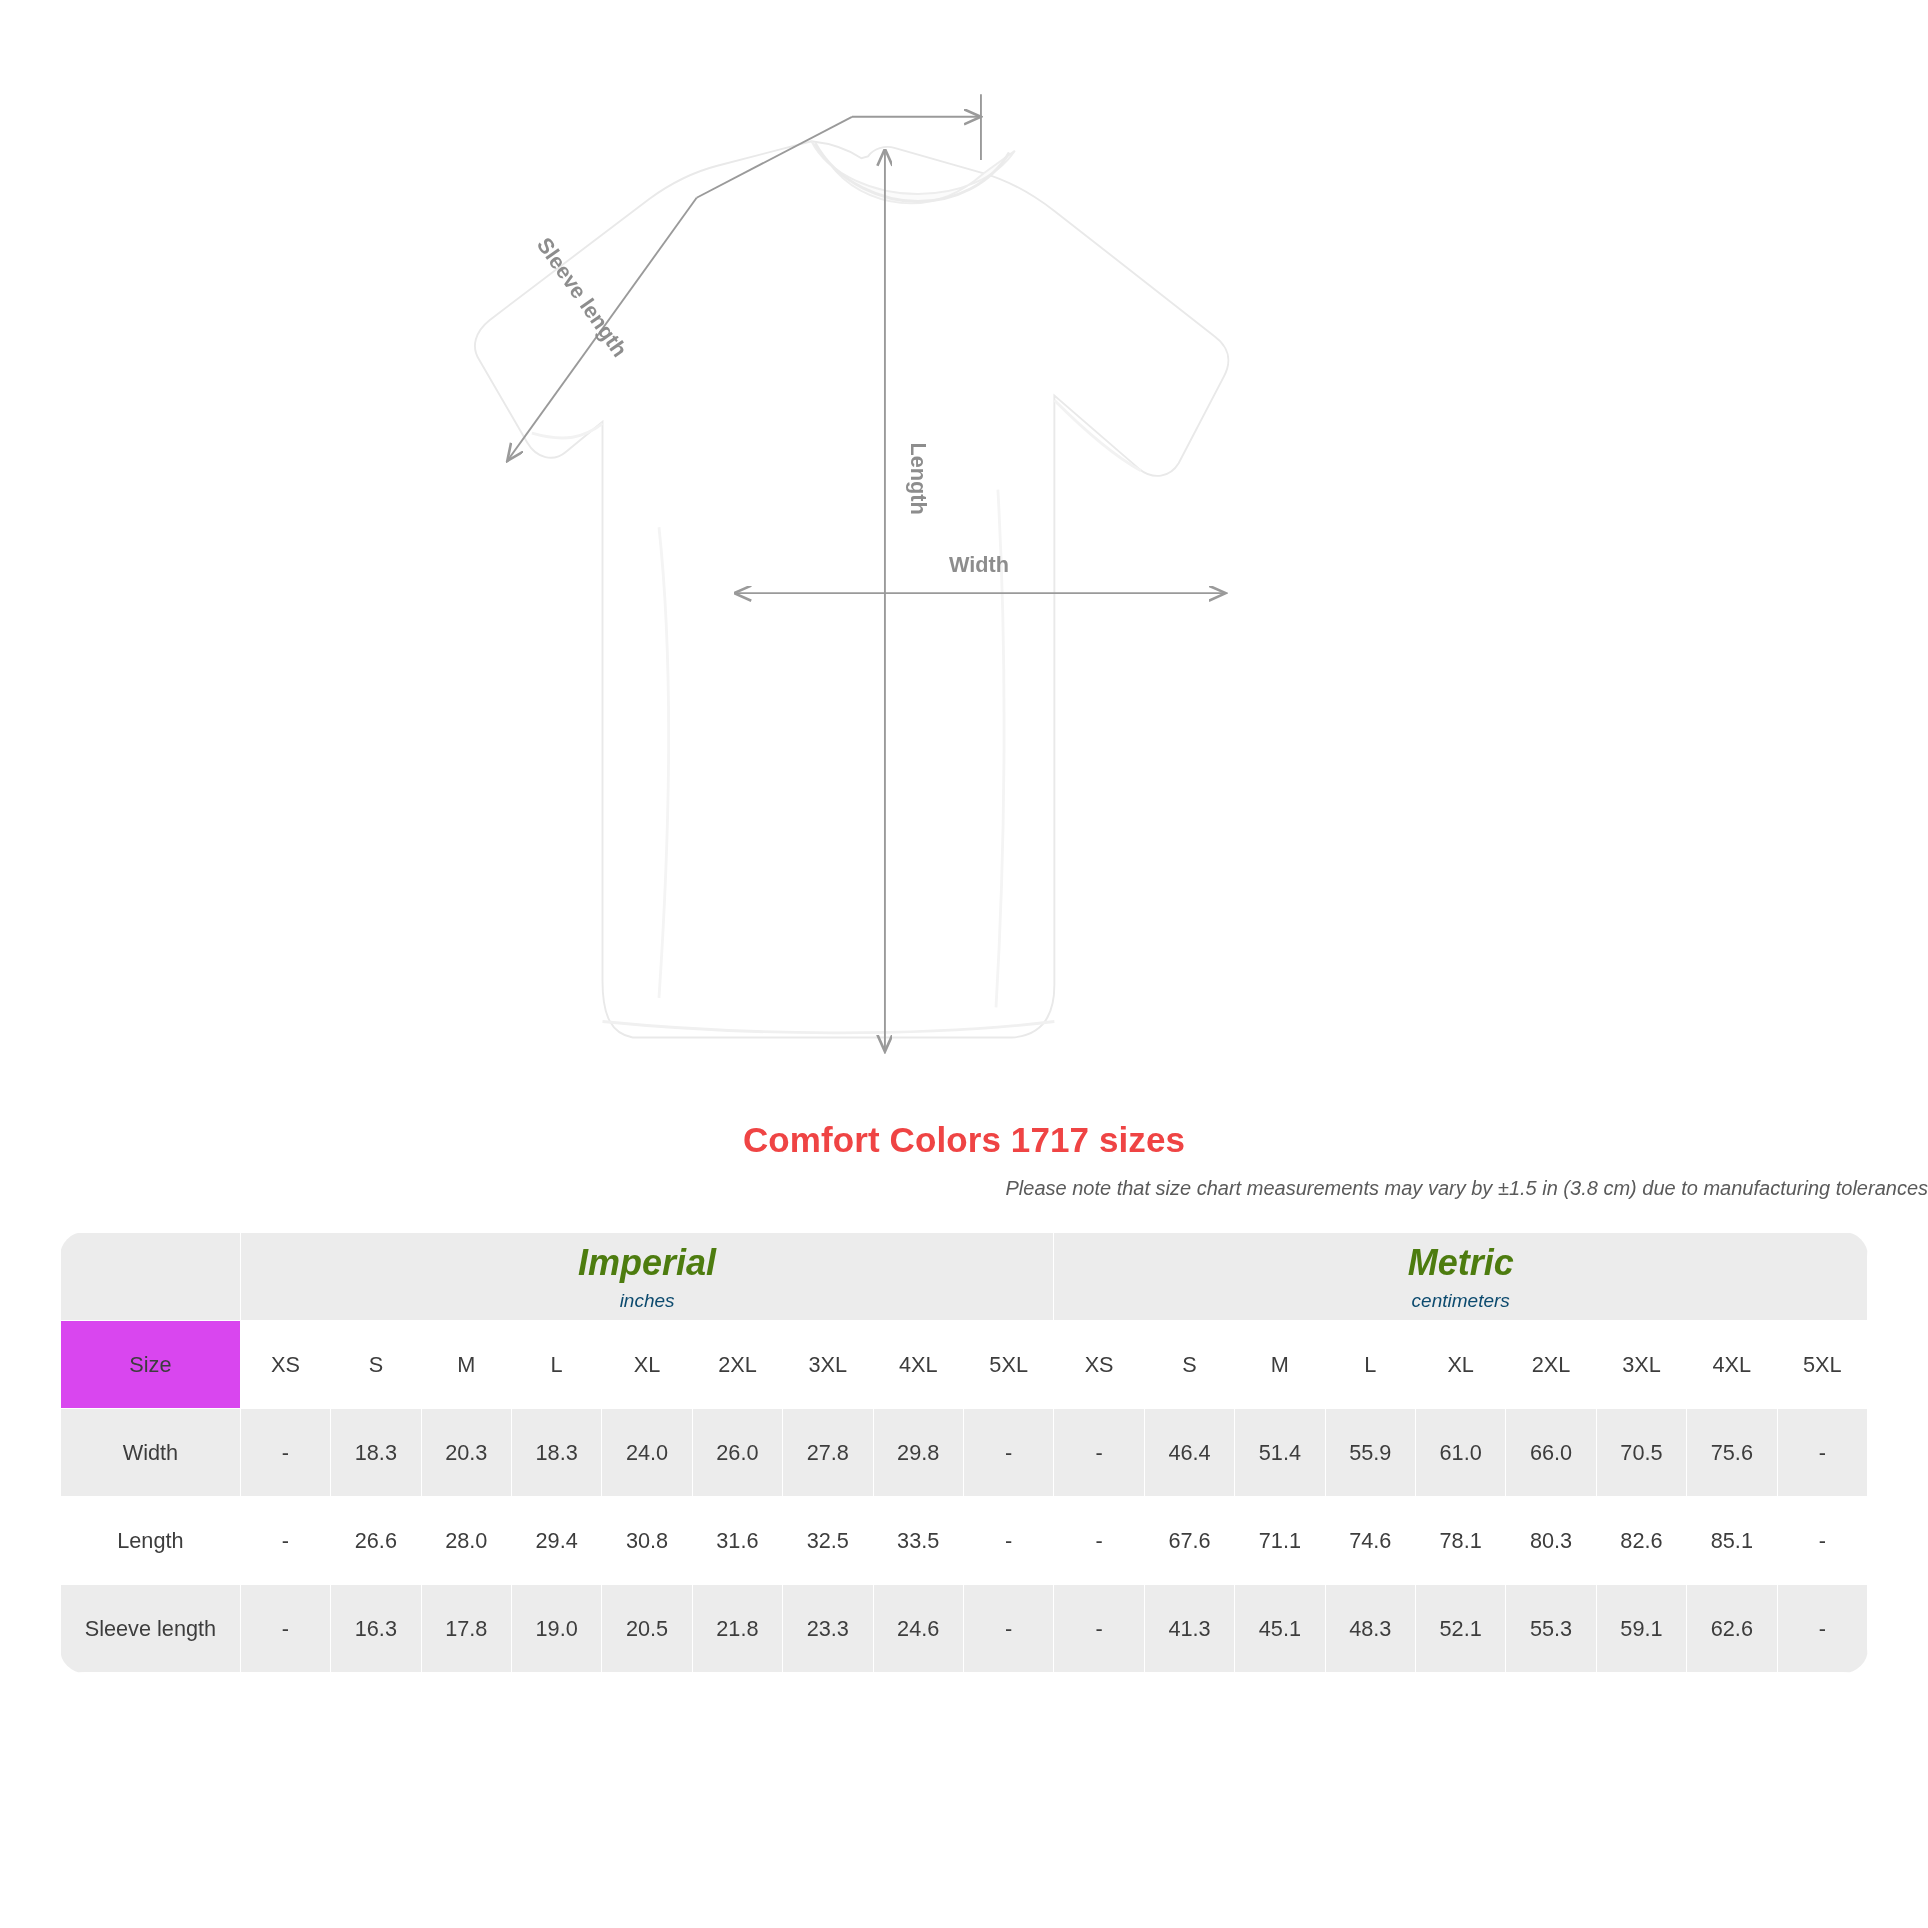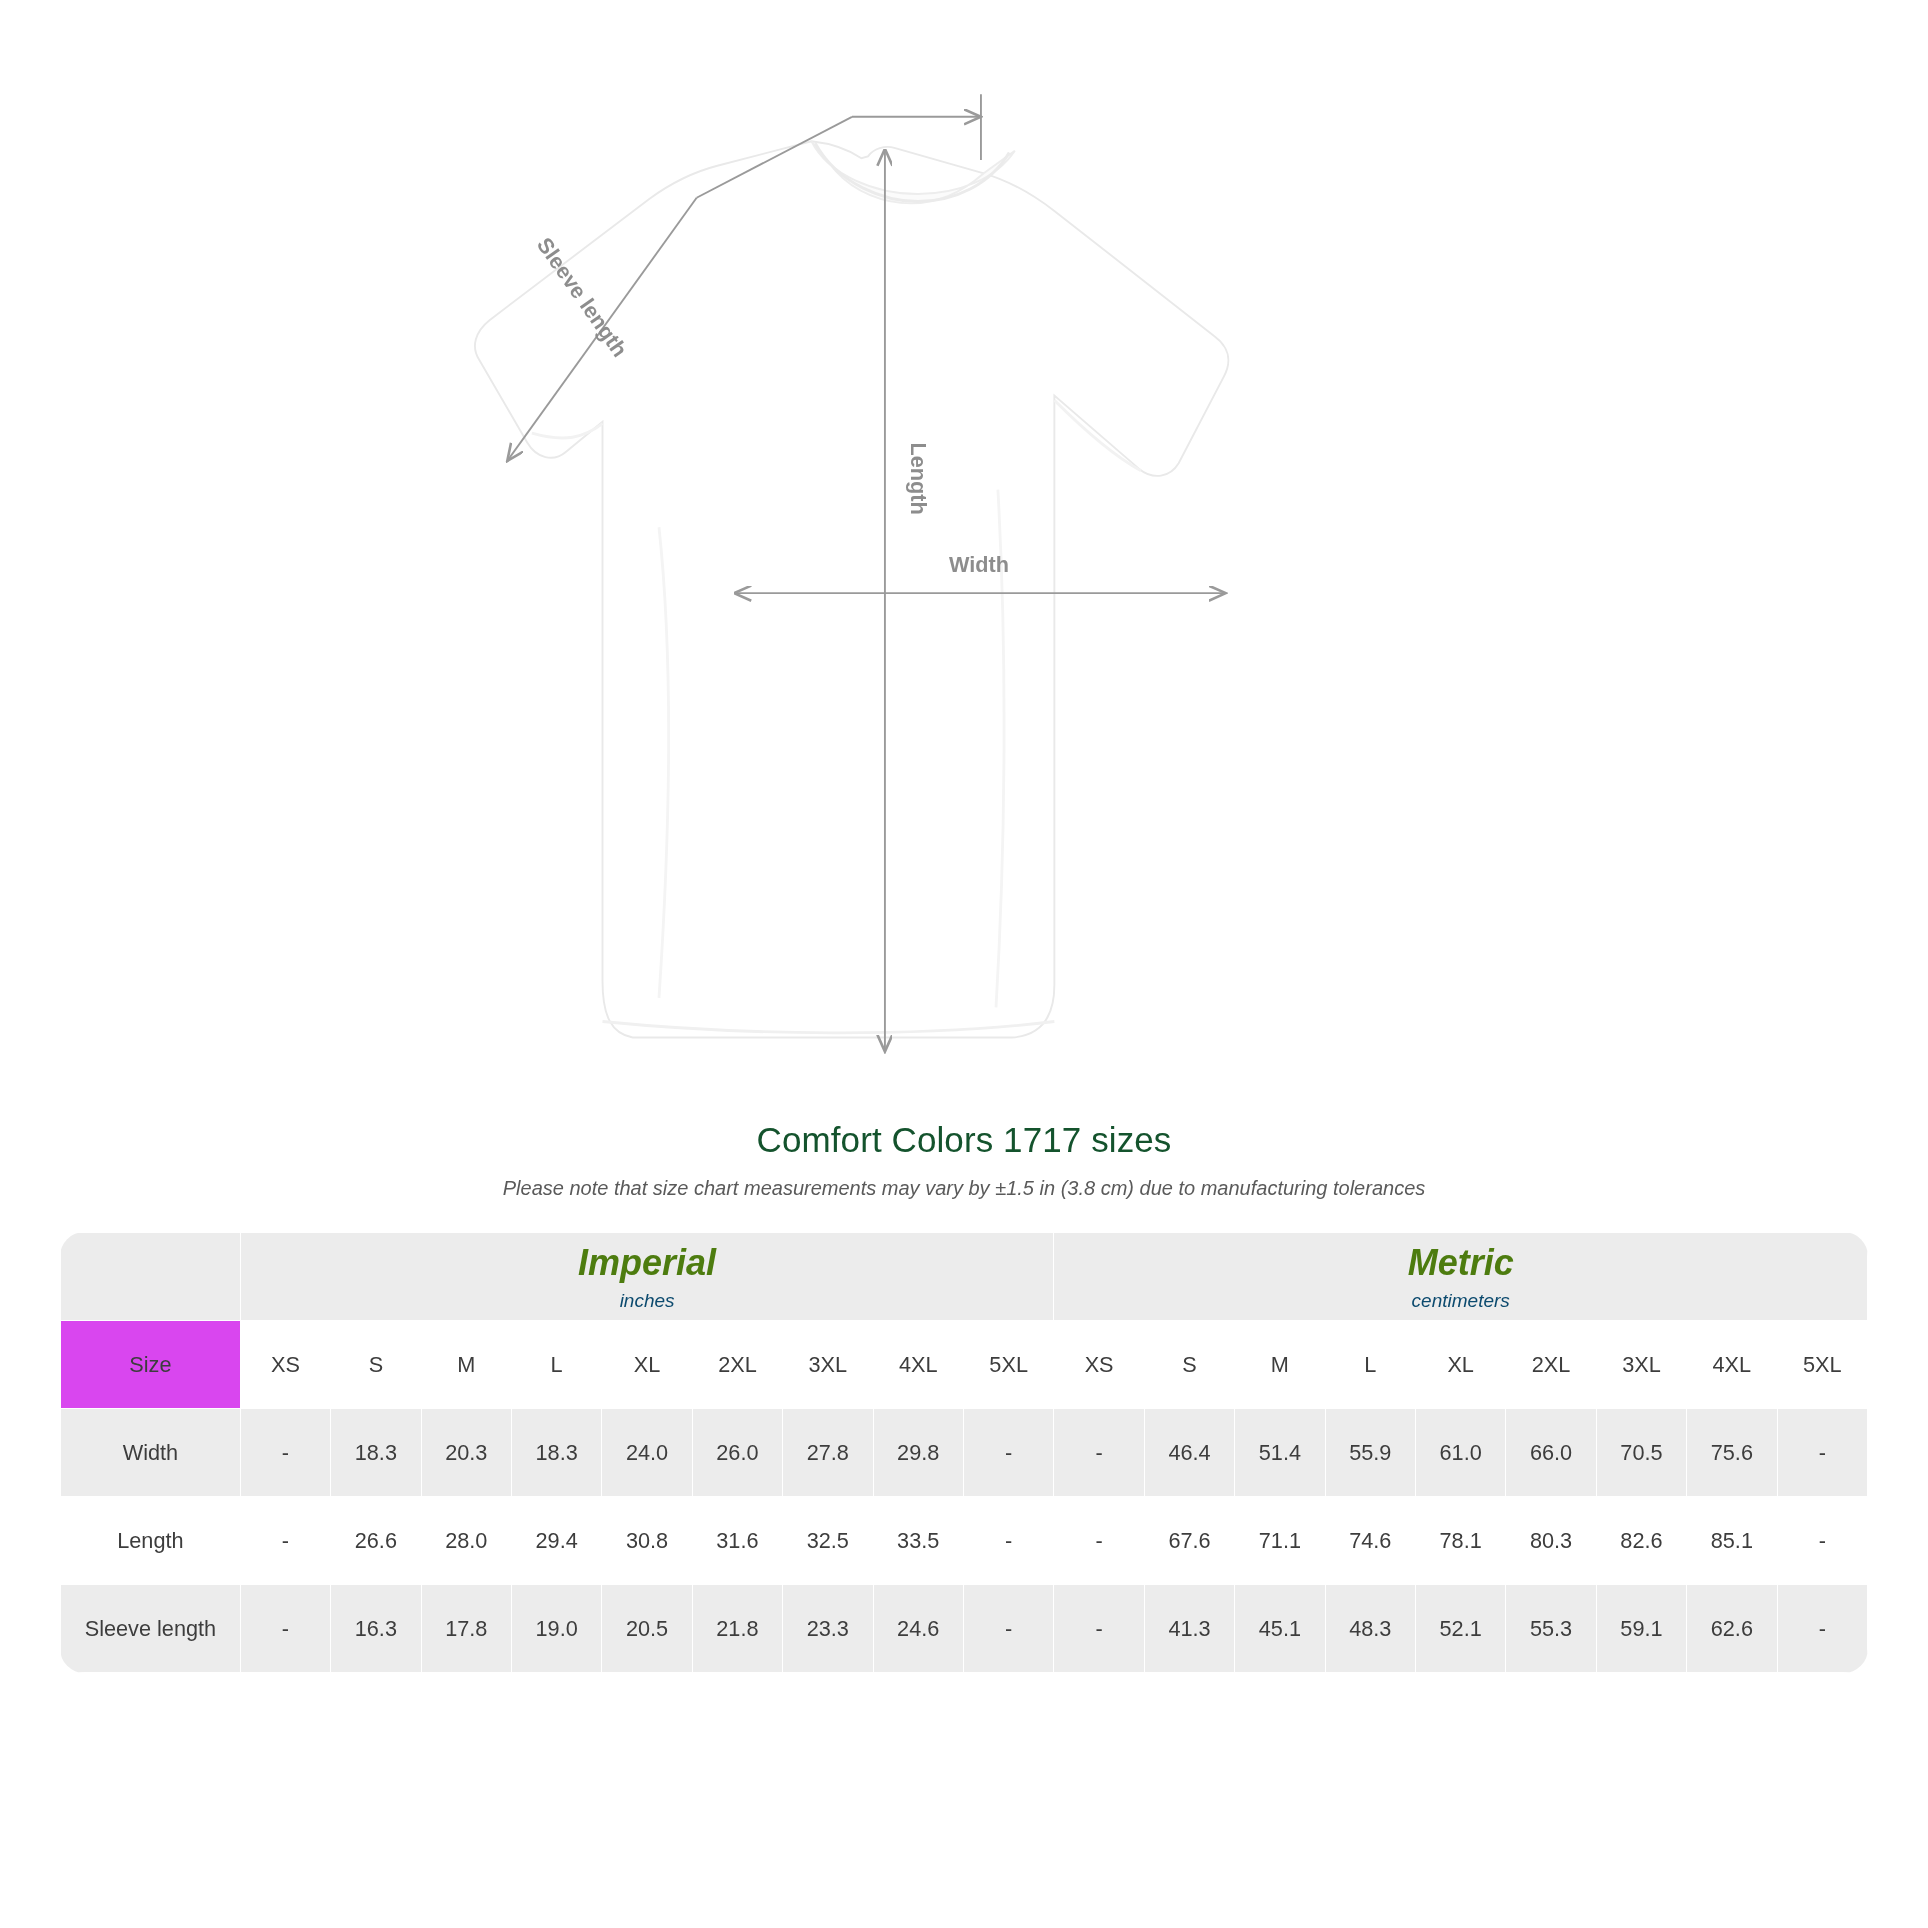--- a/index.html
+++ b/index.html
@@ -33,29 +33,30 @@
     left: 0;
   }
 
   
   .title-block {
     text-align: center;
     margin-top: 9.4px;
   }
   .chart-title {
     font-size: 35px;
-    font-weight: normal;
-    color: #14532d;
+    font-weight: bold;
+    color: #ef4444;
     letter-spacing: 0.1px;
   }
   .chart-note {
     font-size: 20px;
     font-style: italic;
     color: #5a5a5a;
     margin-top: 17px;
+    text-align: right;
   }
 
   
   .table-wrap {
     margin: 32px 60px 0 60px;
     border-radius: 24.5px;
     overflow: hidden;
     background: #ffffff;
   }
   table.size-table {

